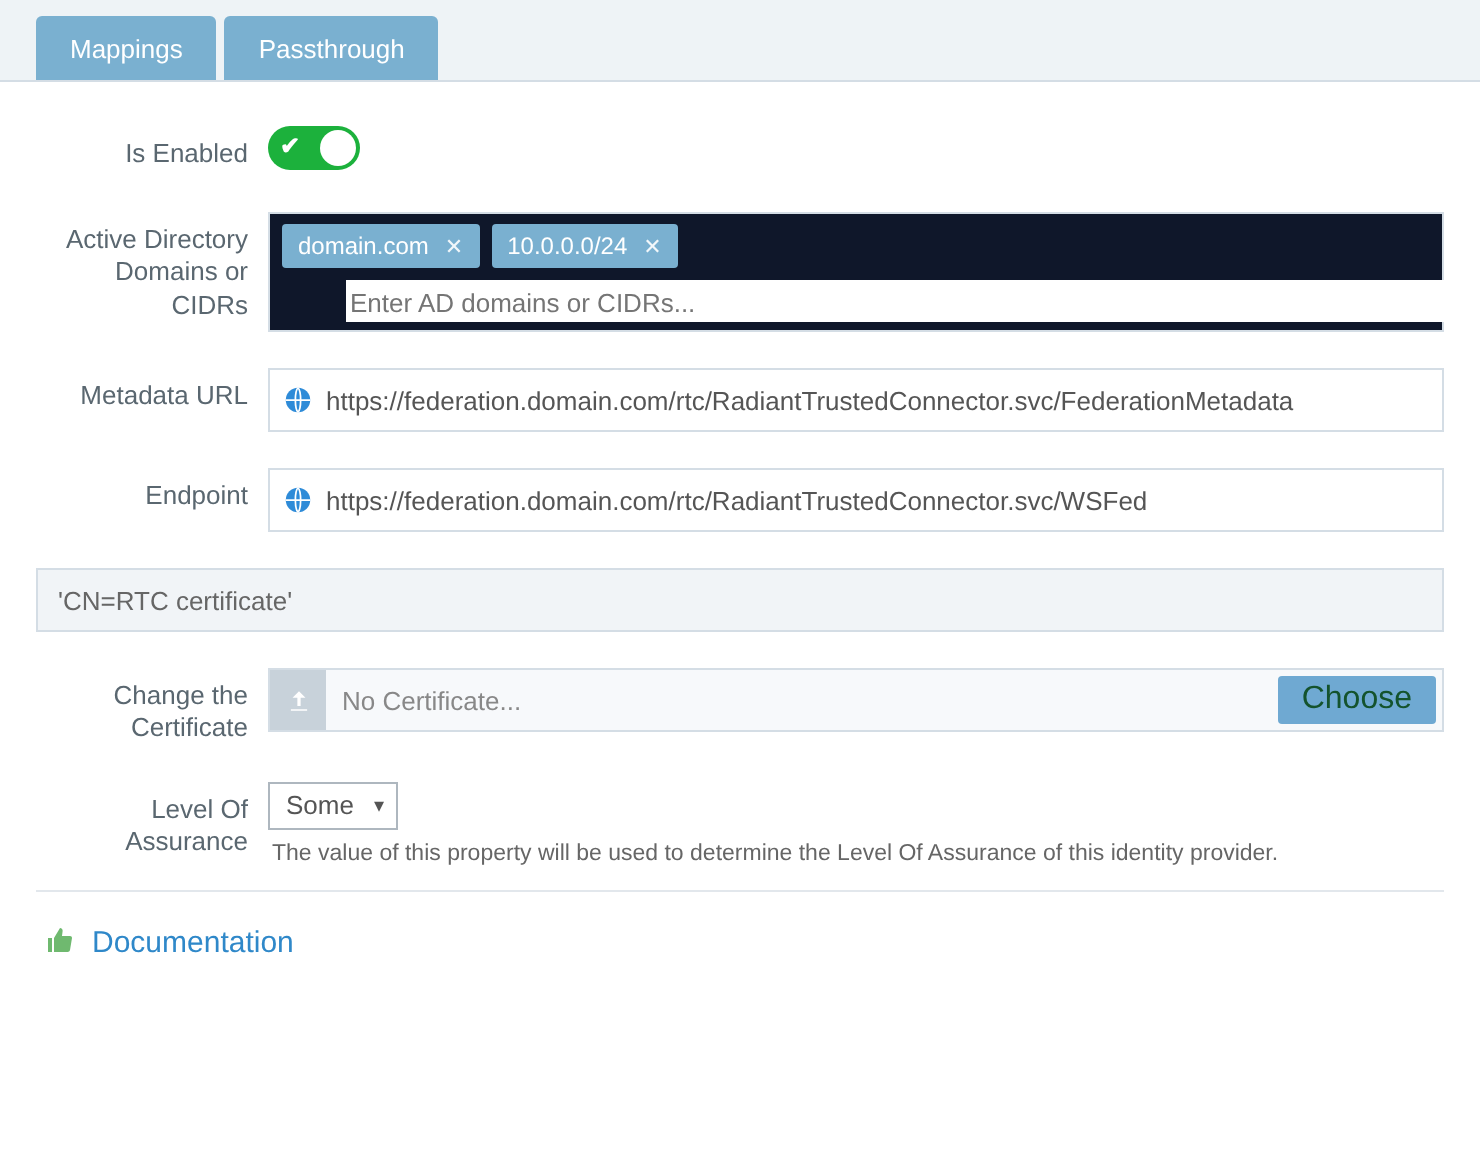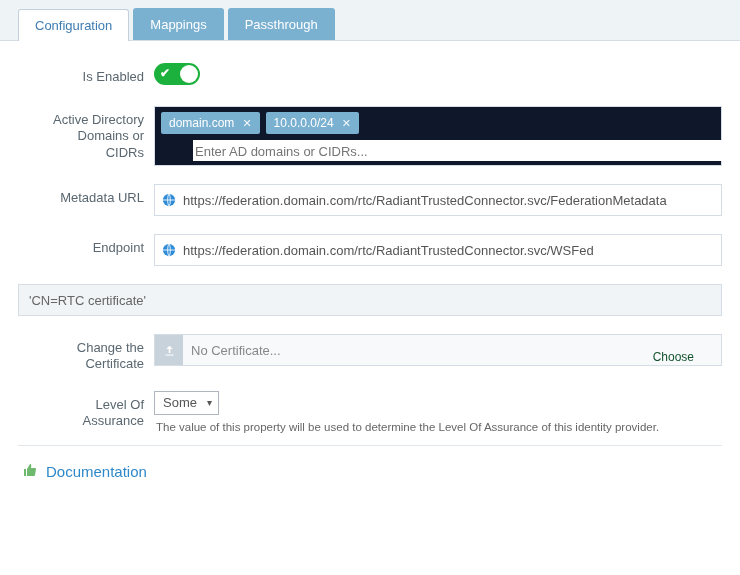--- a/index.html
+++ b/index.html
@@ -7,21 +7,21 @@
 
 .tabs { display: flex; border-bottom: 1px solid #d4dde5; background: #eef3f6; padding-left: 18px; gap: 4px; padding-top: 8px; }
 .tab { padding: 8px 16px; border: 1px solid transparent; border-bottom: none; font-size: 13px; cursor: pointer; }
 .tab.active { background: #fff; border-color: #c3d0db; color: #3e7cb1; border-top-left-radius: 3px; border-top-right-radius: 3px; position: relative; top: 1px; }
 .tab.inactive { background: #7ab0d0; color: #fff; border-radius: 3px 3px 0 0; }
 
 .panel { padding: 22px 18px 12px 18px; }
 
 .row { display: flex; align-items: flex-start; margin-bottom: 18px; }
 .row.tight { margin-bottom: 10px; }
-.label-col { width: 116px; text-align: right; padding-right: 10px; color: #5a6770; font-size: 13px; padding-top: 6px; line-height: 1.25; margin-left: 20px; }
+.label-col { width: 116px; text-align: right; padding-right: 10px; color: #5a6770; font-size: 13px; padding-top: 6px; line-height: 1.25; }
 .field-col { flex: 1; }
 
 .toggle { width: 46px; height: 22px; background: #1cb13c; border-radius: 22px; position: relative; display: inline-block; cursor: pointer; }
 .toggle .knob { position: absolute; right: 2px; top: 2px; width: 18px; height: 18px; background: #fff; border-radius: 50%; }
 .toggle .chk { position: absolute; left: 6px; top: 3px; color: #fff; font-size: 12px; font-weight: bold; }
 
 .tagbox { border: 1px solid #d4dde5; background: #0f172a; padding: 5px 6px 4px 6px; }
 .tags { display: flex; gap: 6px; flex-wrap: wrap; margin-bottom: 6px; }
 .tag { background: #7ab0d0; color: #fff; padding: 4px 8px; border-radius: 2px; font-size: 12px; display: flex; align-items: center; gap: 8px; }
 .tag .x { cursor: pointer; font-size: 11px; opacity: .9; }
@@ -31,37 +31,36 @@
 .icon-input .ico { width: 28px; display: flex; align-items: center; justify-content: center; color: #2e8bd8; }
 .icon-input .ico svg { width: 14px; height: 14px; }
 .icon-input input { border: none; outline: none; flex: 1; font-size: 13px; color: #555; height: 100%; padding-right: 6px; }
 
 .readonly { border: 1px solid #d4dde5; background: #f1f4f7; height: 32px; display: flex; align-items: center; padding: 0 10px; color: #666; font-size: 13px; gap: 10px; }
 
 .filebox { display: flex; border: 1px solid #d4dde5; background: #f7f9fb; height: 32px; align-items: stretch; }
 .filebox .up { width: 28px; background: #c8d2da; display:flex; align-items:center; justify-content:center; color:#fff; }
 .filebox .up svg { width:13px; height:13px; fill:#fff; }
 .filebox .ftxt { flex:1; display:flex; align-items:center; padding-left:8px; color:#888; font-size:13px; }
-.filebox .choose { background:#6fa9d2; color:#14532d; border:none; padding:0 12px; font-size:12px; cursor:pointer; margin:15px; border-radius:2px; }
+.filebox .choose { background:#6fa9d2; color:#14532d; border:none; padding:0 12px; font-size:16px; cursor:pointer; margin:3px; border-radius:2px; }
 
 .selwrap { display:inline-flex; align-items:center; border:1px solid #aeb7bf; height:24px; padding:0 6px 0 8px; background:#fff; cursor:pointer; gap:10px; }
 .selwrap .caret { font-size:10px; }
 .help { font-size:11.5px; color:#666; margin-top:6px; padding-left:2px; }
 
 .hr { border-top:1px solid #e2e7ec; margin: 12px 0 16px 0; }
 
 .doc { display:flex; align-items:center; gap:8px; color:#2f88c9; font-size:15px; padding:0 0 14px 4px; cursor:pointer; }
 .doc .thumb { color:#6fb96f; }
 .doc .thumb svg { width:16px; height:16px; fill:#6fb96f; }
 </style>
 </head>
 <body>
 
 <div class="tabs">
-  <div class="tab active">Configuration</div>
   <div class="tab inactive">Mappings</div>
   <div class="tab inactive">Passthrough</div>
 </div>
 
 <div class="panel">
 
   <div class="row">
     <div class="label-col">Is Enabled</div>
     <div class="field-col">
       <div class="toggle">

